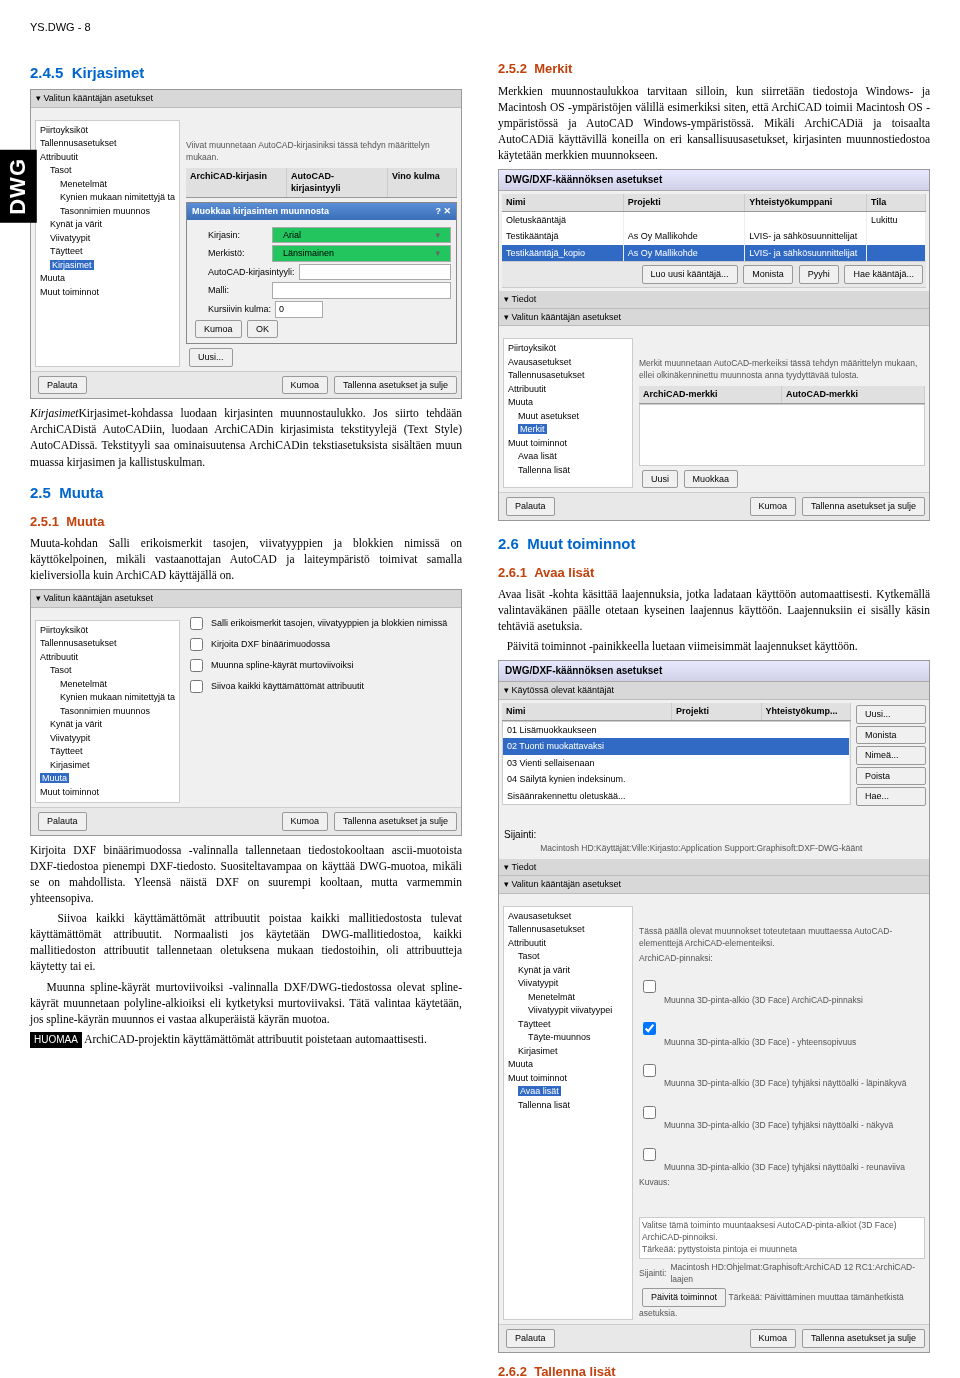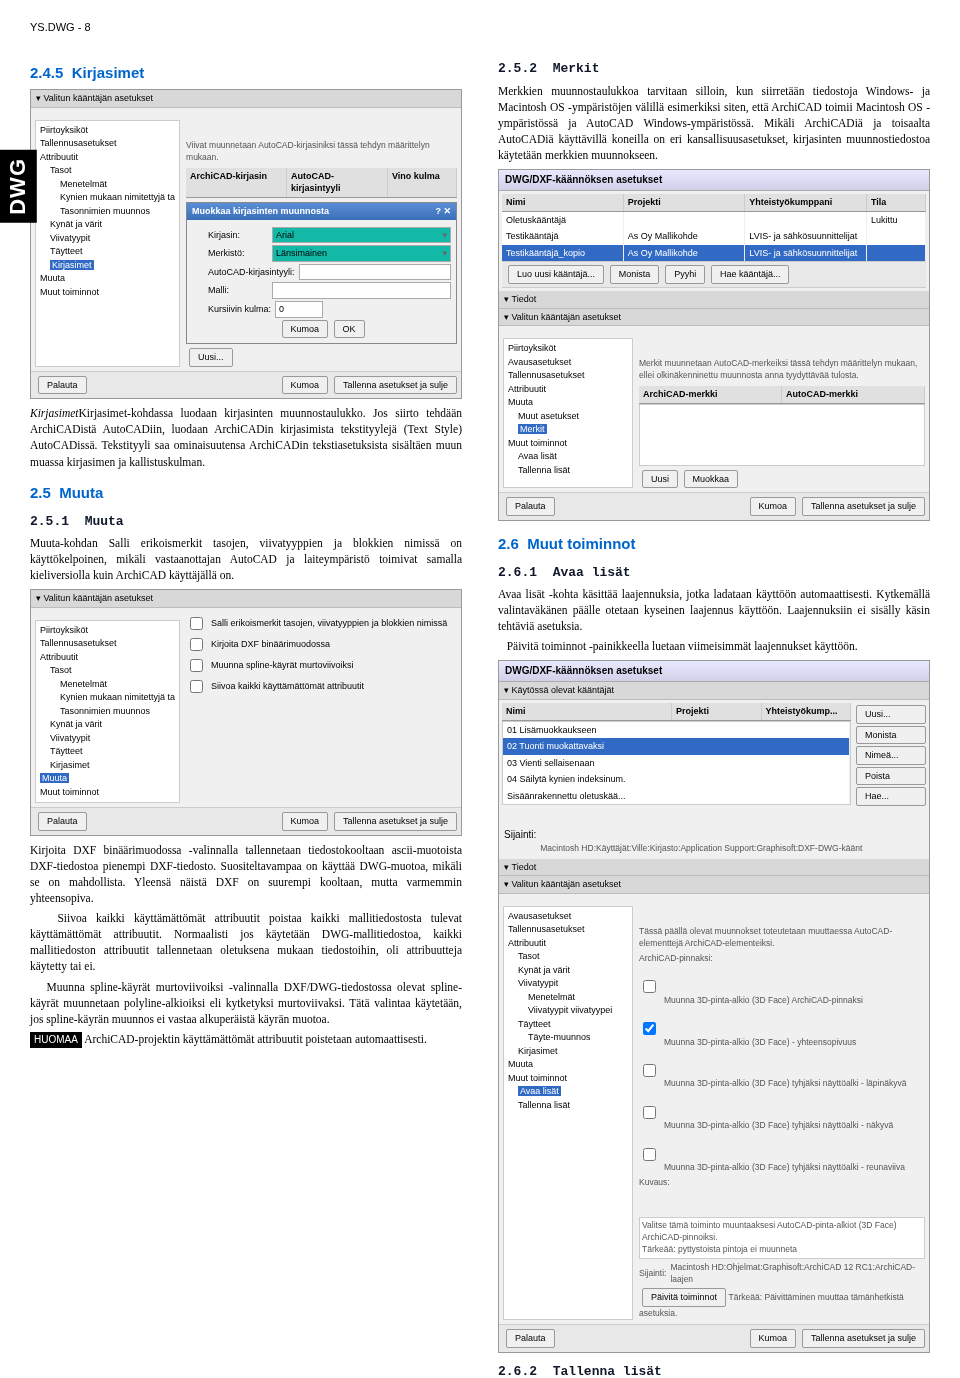--- a/index.html
+++ b/index.html
@@ -43,23 +43,23 @@
     min-width: 0;
   }
   h2 {
     font-family: Arial, sans-serif;
     font-size: 15px;
     color: #0066cc;
     margin: 12px 0 6px 0;
     font-weight: bold;
   }
   h3 {
-    font-family: Liberation Mono, monospace;
+    font-family: Liberation Sans, sans-serif;
     font-size: 13px;
-    color: #0f172a;
+    color: #c2410c;
     margin: 10px 0 4px 0;
     font-weight: bold;
   }
   p {
     margin: 4px 0;
     text-align: justify;
     font-size: 11.5px;
   }
   em { font-style: italic; }
   .figure {
@@ -92,21 +92,21 @@
   .tree .indent1 { padding-left: 10px; }
   .tree .indent2 { padding-left: 20px; }
   .tree .sel { background: #316ac5; color: #fff; padding: 0 2px; }
   .fig-main {
     flex: 1;
     font-size: 9px;
   }
   .fig-row { display: flex; gap: 4px; align-items: center; margin: 2px 0; }
   .fig-label { min-width: 60px; padding-left: 16px; }
   .fig-input { flex: 1; background: #fff; border: 1px solid #aaa; padding: 1px 3px; font-size: 9px; }
-  .fig-dropdown { flex: 1; background: #14b8a6; border: 1px solid #aaa; padding: 1px 3px; font-size: 9px; display: flex; justify-content: space-between; }
+  .fig-dropdown { flex: 1; background: #22c55e; border: 1px solid #aaa; padding: 1px 10px; font-size: 9px; display: flex; justify-content: space-between; }
   .fig-dropdown::after { content: "▾"; color: #666; }
   .fig-buttons { padding: 4px; text-align: right; border-top: 1px solid #ccc; background: #e8e8e8; }
   .fig-btn { display: inline-block; background: #f0f0f0; border: 1px solid #999; padding: 2px 8px; font-size: 9px; margin-left: 3px; border-radius: 2px; }
   .fig-checkbox { margin-right: 4px; }
   .table-header { display: flex; background: #e0e0e0; border-bottom: 1px solid #999; font-size: 9px; font-weight: bold; }
   .table-header > div { padding: 2px 4px; border-right: 1px solid #ccc; }
   .table-row { display: flex; background: #fff; font-size: 9px; }
   .table-row > div { padding: 2px 4px; border-right: 1px solid #eee; }
   .huomaa {
     background: #000;
@@ -197,21 +197,21 @@
                     <div class="fig-input">&nbsp;</div>
                   </div>
                 <div class="fig-row">
                     <span class="fig-label">Malli:</span>
                     <div class="fig-input">&nbsp;</div>
                   </div>
                 <div class="fig-row">
                     <span class="fig-label">Kursiivin kulma:</span>
                     <div class="fig-input" style="flex:0 0 40px">0</div>
                   </div>
-                <div style="text-align:center;">
+                <div style="text-align:left;">
                   <span class="fig-btn">Kumoa</span>
                   <span class="fig-btn">OK</span>
                 </div>
               </div>
             </div>
             <div style="margin-top:4px;"><span class="fig-btn">Uusi...</span></div>
           </div>
         </div>
         <div class="fig-buttons">
           <span class="fig-btn" style="float:left">Palauta</span>
@@ -301,21 +301,21 @@
               <div style="flex:1">As Oy Mallikohde</div>
               <div style="flex:1">LVIS- ja sähkösuunnittelijat</div>
               <div style="width:50px"></div>
           </div>
           <div class="table-row" style="background:#316ac5;color:#fff">
             <div style="flex:1">Testikääntäjä_kopio</div>
               <div style="flex:1">As Oy Mallikohde</div>
               <div style="flex:1">LVIS- ja sähkösuunnittelijat</div>
               <div style="width:50px"></div>
           </div>
-          <div style="padding:3px;background:#e8e8e8;border-top:1px solid #ccc;border-bottom:1px solid #ccc;">
+          <div style="text-align:right;padding:3px;background:#e8e8e8;border-top:1px solid #ccc;border-bottom:1px solid #ccc;">
             <span class="fig-btn">Luo uusi kääntäjä...</span>
             <span class="fig-btn">Monista</span>
             <span class="fig-btn">Pyyhi</span>
             <span class="fig-btn">Hae kääntäjä...</span>
           </div>
         </div>
         <div class="section-hdr">Tiedot</div>
         <div class="section-hdr">Valitun kääntäjän asetukset</div>
         <div class="fig-body">
           <div class="tree">

